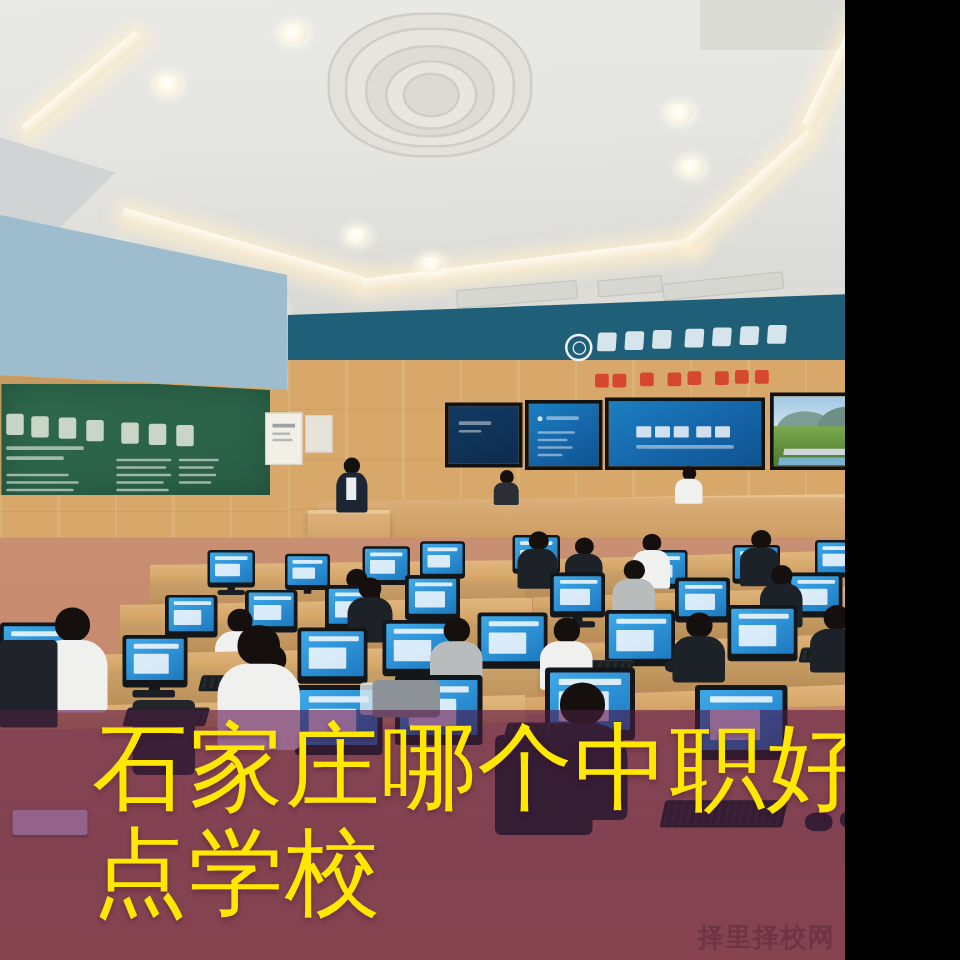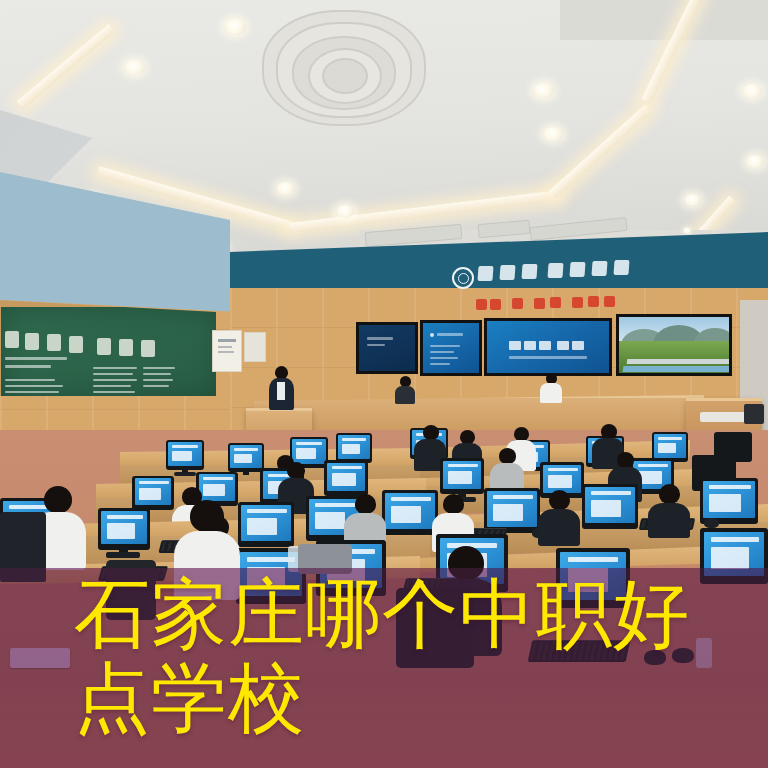--- a/index.html
+++ b/index.html
@@ -1,20 +1,20 @@
 <!DOCTYPE html>
 <html><head>
 <meta charset="utf-8">
 <style>
   html,body{margin:0;padding:0;background:#000;}
   body{font-family:"DejaVu Sans","Liberation Sans",sans-serif;}
 
   #stage{
     position:relative;
-    width:768px;height:768px;
+    width:676px;height:768px;
     overflow:hidden;
     background:#b9c8cf;
   }
 
   
   .ceiling{position:absolute;left:0;top:0;width:768px;height:300px;
     background:linear-gradient(178deg,#e9e9e6 0%,#e4e4e1 40%,#dcdcd8 70%,#d2d3d0 100%);}
   
   .cove{position:absolute;background:linear-gradient(180deg,#fffaf0,#f3e7cd);
         box-shadow:0 0 14px 5px rgba(255,240,205,.85);}
@@ -697,14 +697,15 @@
   <div class="chair-gray" style="left:298px;top:544px;width:54px;height:30px;"></div>
 
   <div class="papers" style="left:10px;top:648px;width:60px;height:20px;"></div>
 
   <div class="overlay-band"></div>
   <div class="overlay-band2"></div>
 
   <div class="headline">石家庄哪个中职好
 点学校</div>
 
+  <div class="watermark">择里择校网</div>
 
 </div>
 
 </body></html>

